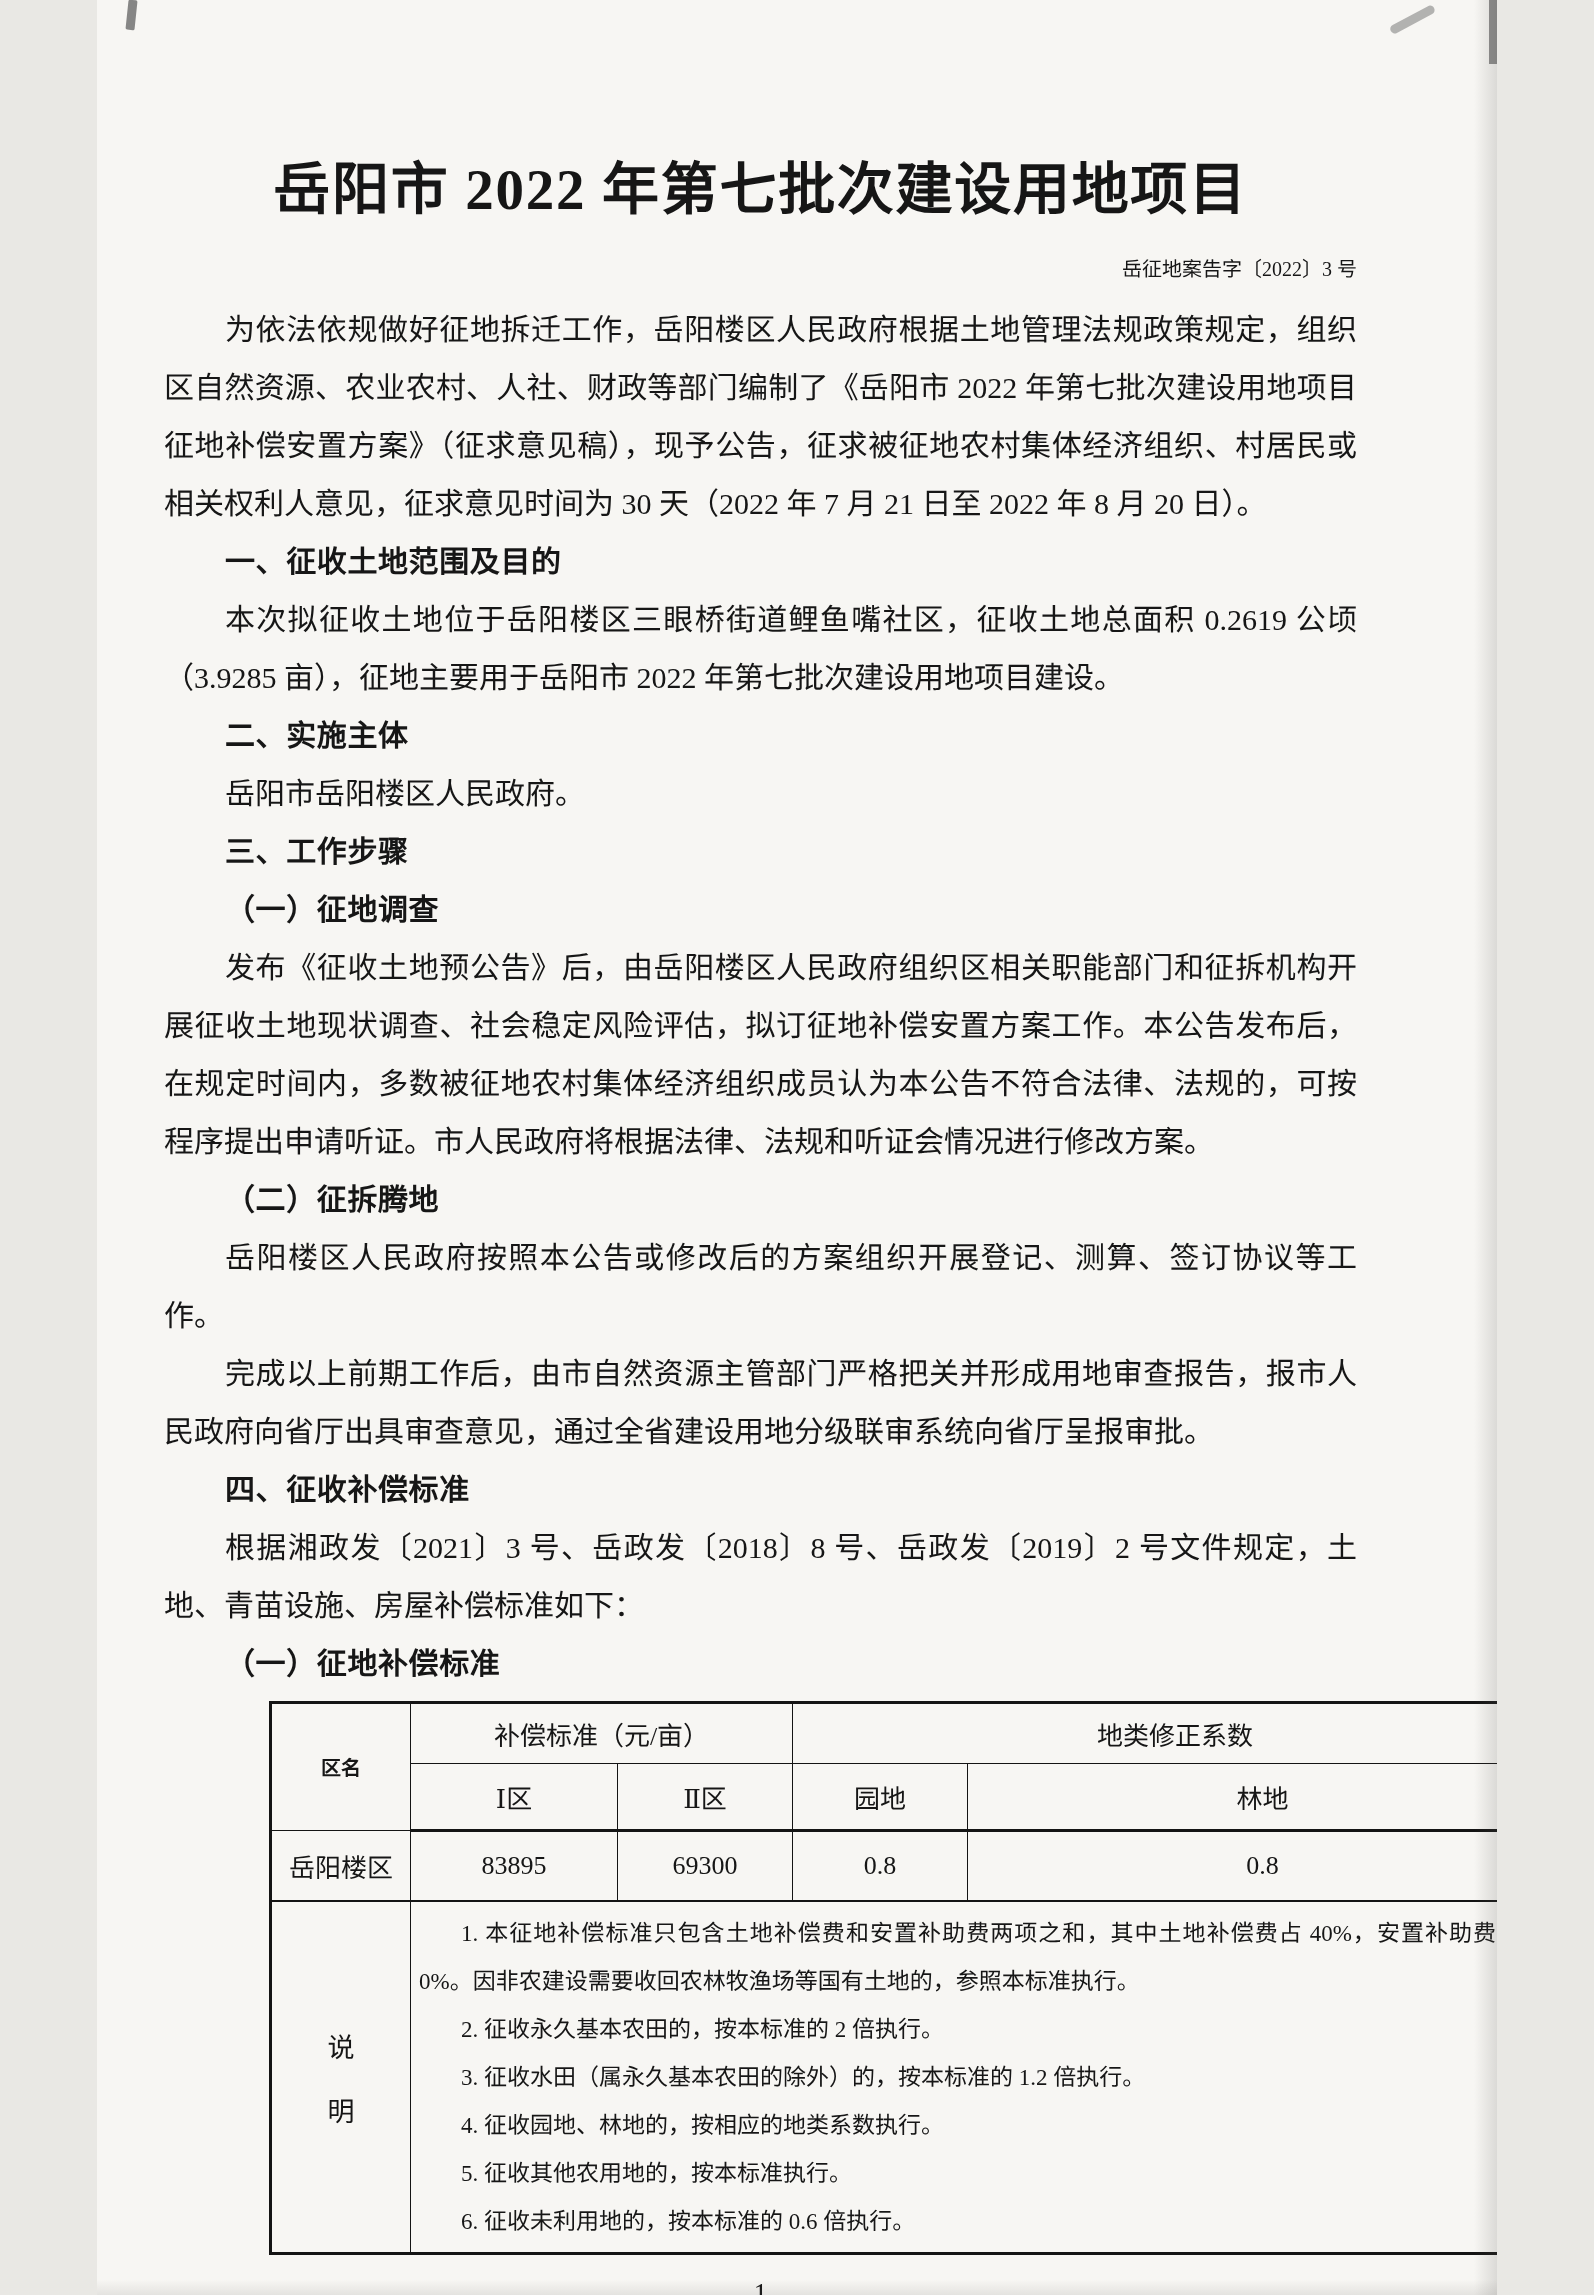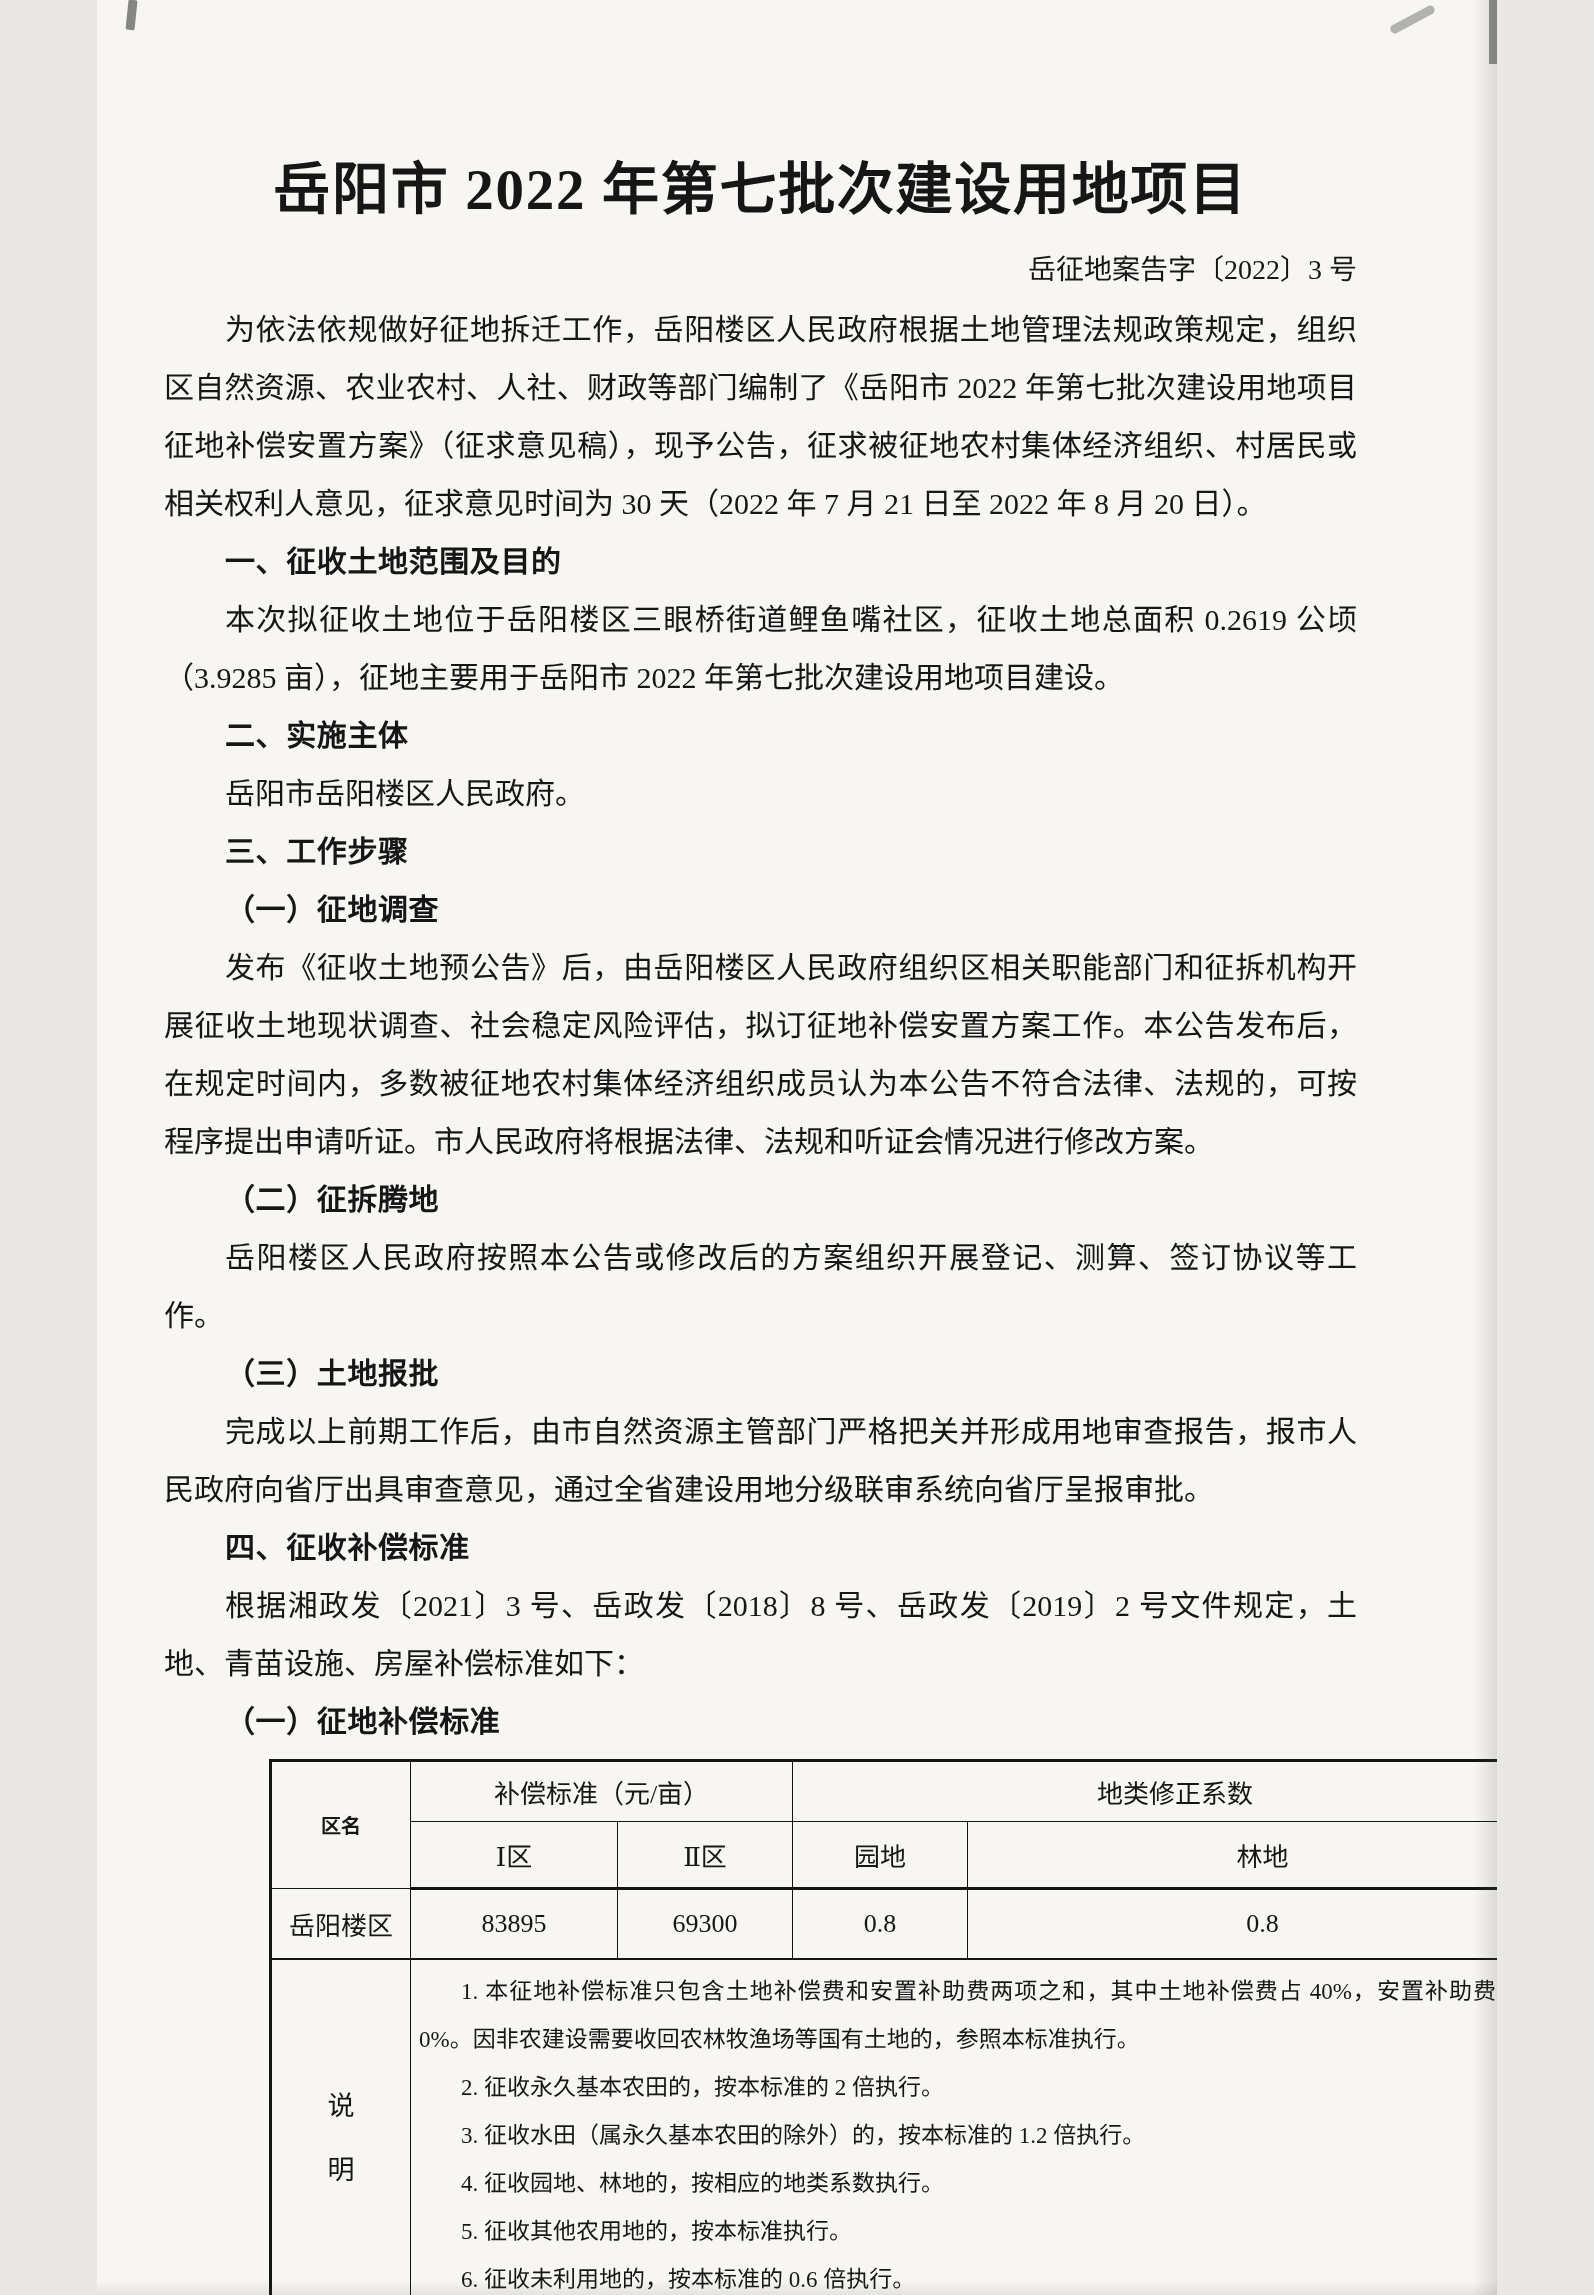--- a/index.html
+++ b/index.html
@@ -29,21 +29,21 @@
   .title {
     text-align: center;
     font-weight: 700;
     font-size: 57px;
     line-height: 88px;
     letter-spacing: 1.7px;
     font-family: "Liberation Serif", "DejaVu Serif", serif;
   }
   .doc-number {
     text-align: right;
-    font-size: 28px;
+    font-size: 20px;
     line-height: 41px;
     margin-top: 15px;
     font-family: "Liberation Serif", "DejaVu Serif", serif;
   }
   
   .bodytext { margin-top: 10.5px; }
   .para, .heading, .subheading {
     margin: 0;
     font-size: 30px;
     line-height: 58px;
@@ -131,21 +131,20 @@
       <p class="para">岳阳市岳阳楼区人民政府。</p>
 
       <p class="heading">三、工作步骤</p>
 
       <p class="subheading">（一）征地调查</p>
       <p class="para">发布《征收土地预公告》后，由岳阳楼区人民政府组织区相关职能部门和征拆机构开展征收土地现状调查、社会稳定风险评估，拟订征地补偿安置方案工作。本公告发布后，在规定时间内，多数被征地农村集体经济组织成员认为本公告不符合法律、法规的，可按程序提出申请听证。市人民政府将根据法律、法规和听证会情况进行修改方案。</p>
 
       <p class="subheading">（二）征拆腾地</p>
       <p class="para">岳阳楼区人民政府按照本公告或修改后的方案组织开展登记、测算、签订协议等工作。</p>
 
-      <p class="subheading">（三）土地报批</p>
       <p class="para">完成以上前期工作后，由市自然资源主管部门严格把关并形成用地审查报告，报市人民政府向省厅出具审查意见，通过全省建设用地分级联审系统向省厅呈报审批。</p>
 
       <p class="heading">四、征收补偿标准</p>
       <p class="para">根据湘政发〔2021〕3 号、岳政发〔2018〕8 号、岳政发〔2019〕2 号文件规定，土地、青苗设施、房屋补偿标准如下：</p>
 
       <p class="subheading">（一）征地补偿标准</p>
     </div>
 
     <table class="comp-table">
       <colgroup>

